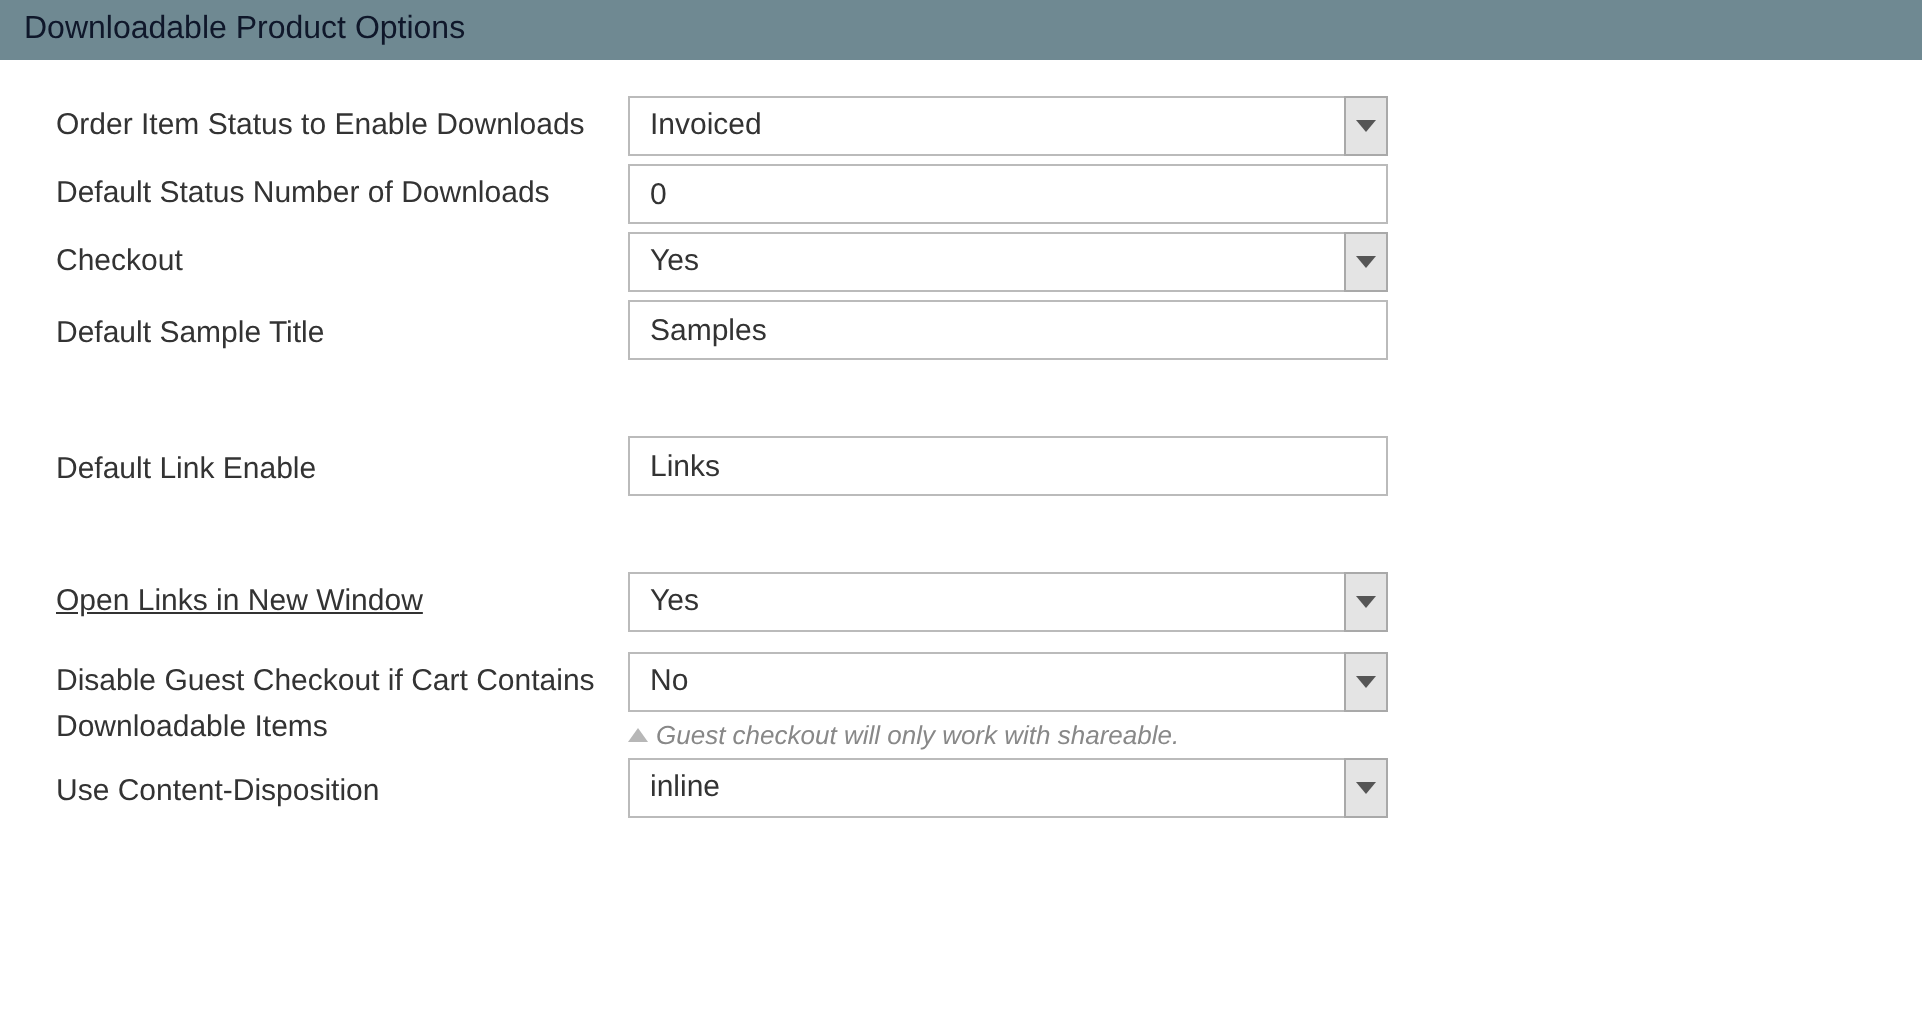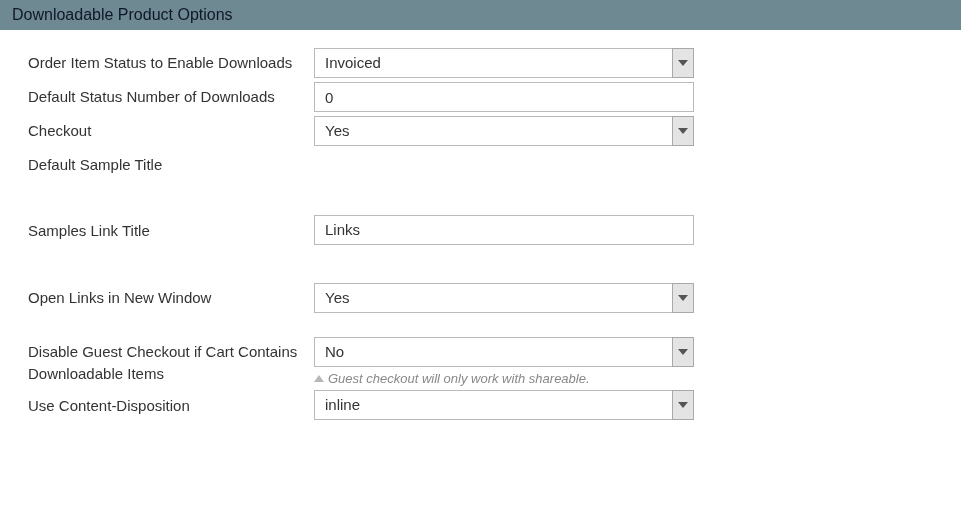--- a/index.html
+++ b/index.html
@@ -25,21 +25,22 @@
     }
     .form-body {
       padding: 18px 28px;
     }
     .form-row {
       display: flex;
       align-items: flex-start;
       margin-bottom: 4px;
     }
     .form-row.tight {
-      margin-bottom: 24px;
+      margin-bottom: 10px;
+      text-decoration: underline;
     }
     .form-row.gap {
       margin-bottom: 38px;
       align-items: center;
     }
     .form-label {
       width: 286px;
       flex-shrink: 0;
       color: #333;
       font-size: 15px;
@@ -148,24 +149,27 @@
             <svg viewBox="0 0 10 6">
                 <path d="M0 0 L10 0 L5 6 Z" fill="#555"></path>
               </svg>
           </div>
         </div>
       </div>
     </div>
 
     <div class="form-row gap">
       <div class="form-label">Default Sample Title</div>
+      <div class="form-control">
+        <input class="text-input" type="text" value="Samples" style="">
+      </div>
     </div>
 
     <div class="form-row gap">
-      <div class="form-label">Samples Link Title</div>
+      <div class="form-label">Default Link Enable</div>
       <div class="form-control">
         <input class="text-input" type="text" value="Links" style="">
       </div>
     </div>
 
     <div class="form-row tight">
       <div class="form-label">Open Links in New Window</div>
       <div class="form-control">
         <div class="select-wrap">
           <div class="select-display">Yes</div>

